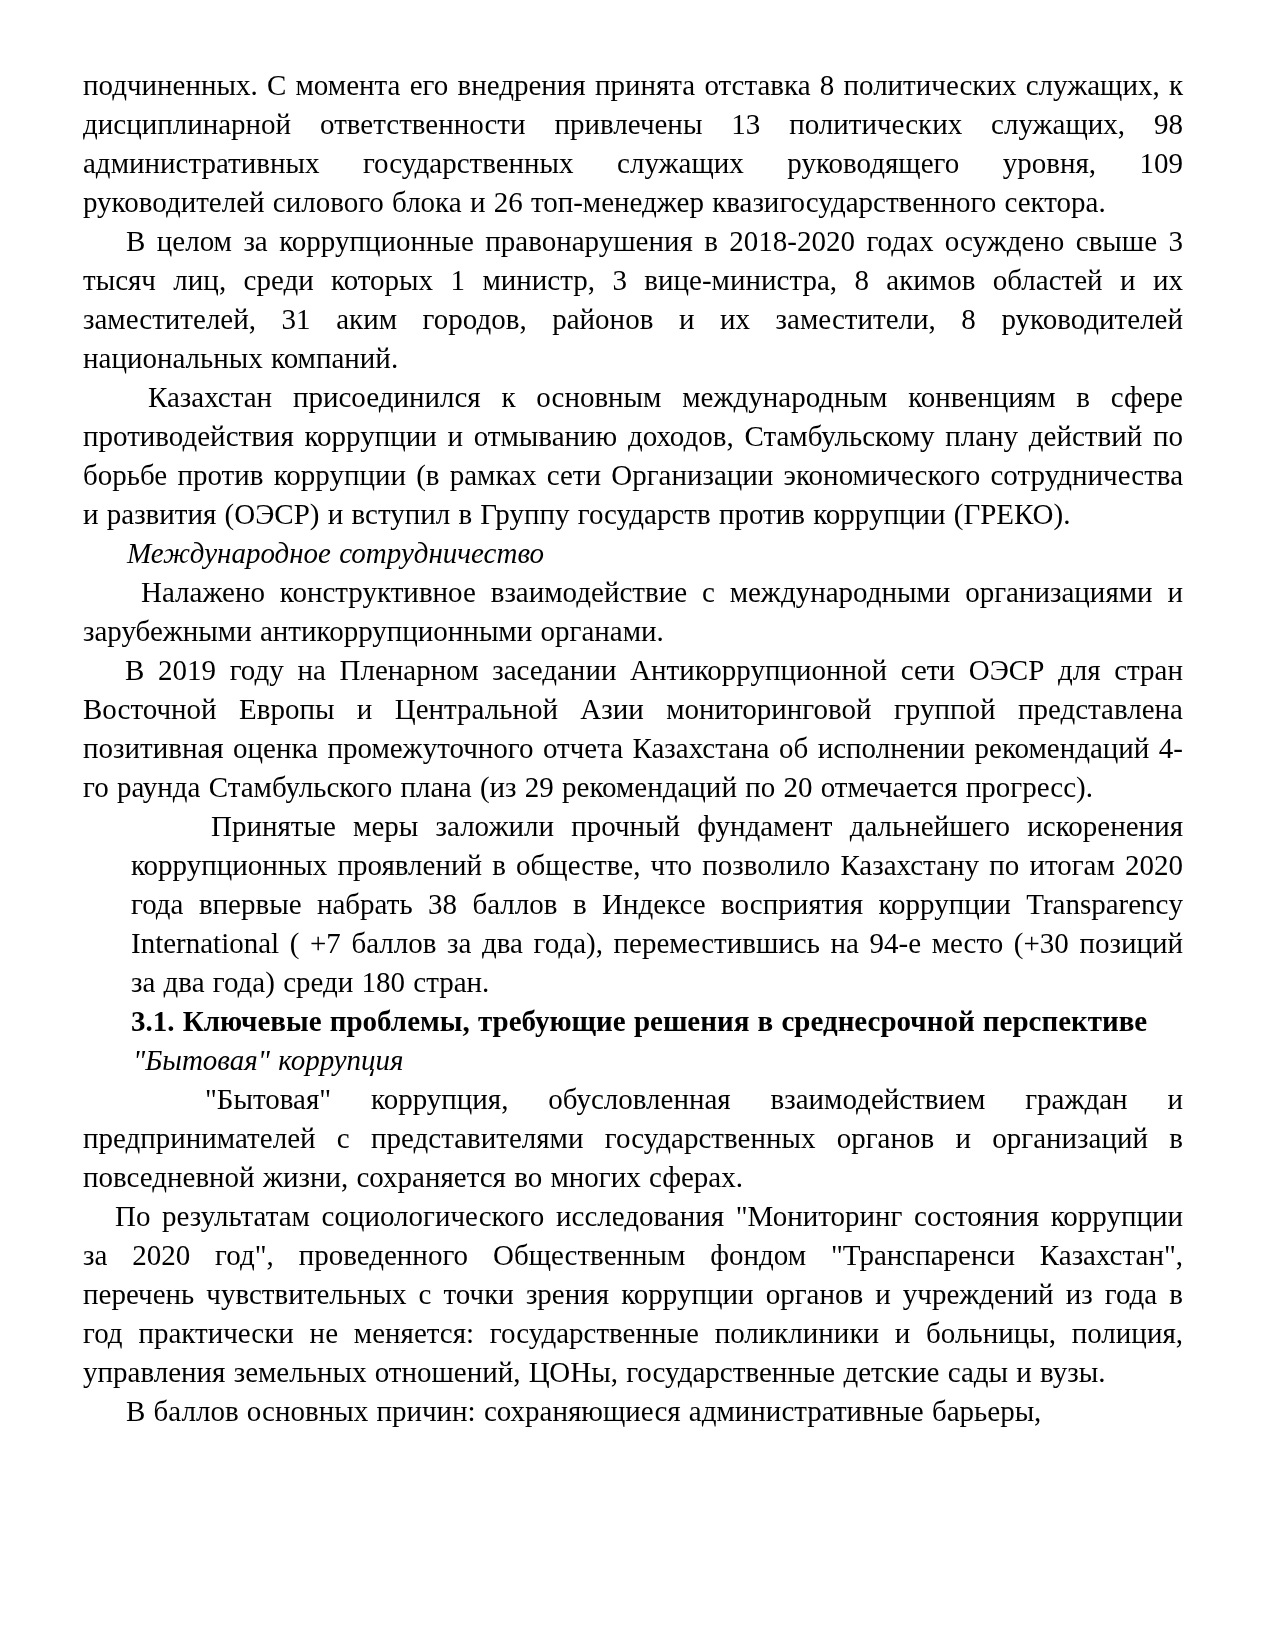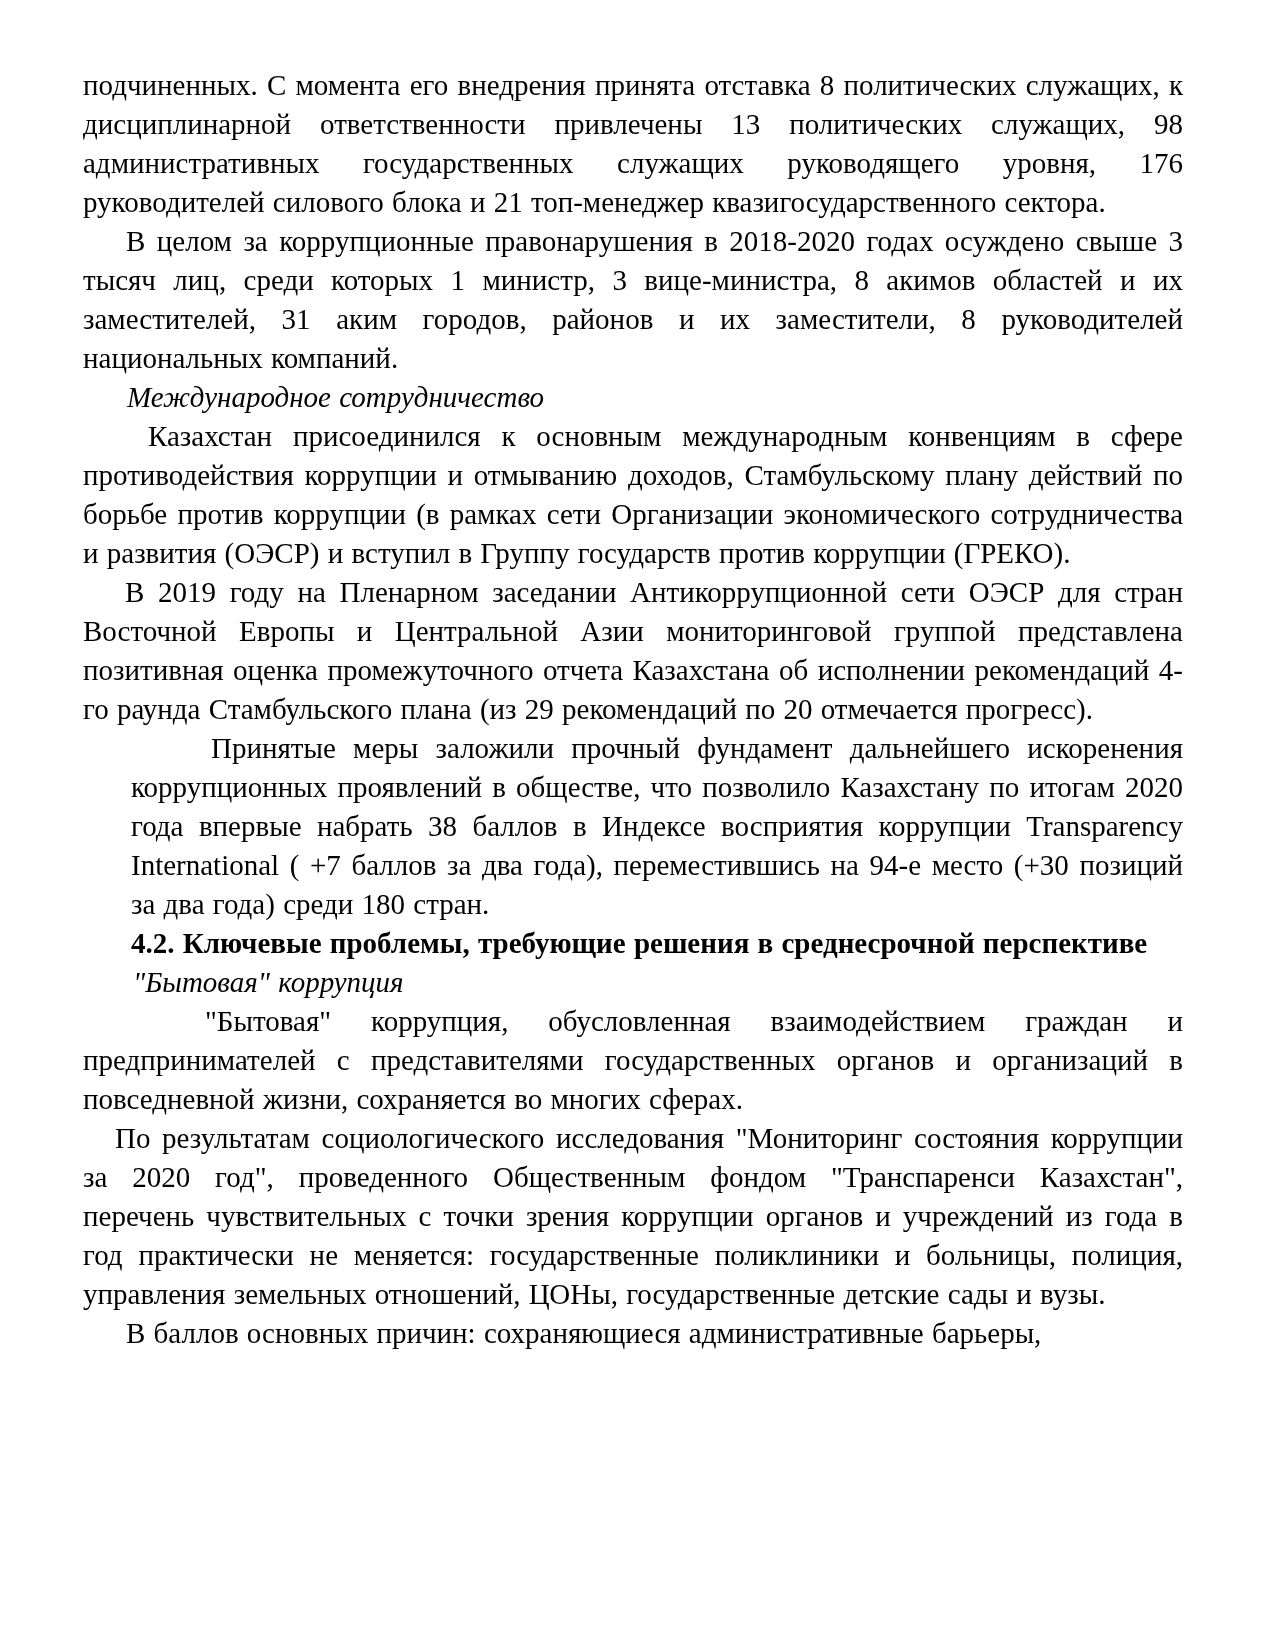--- a/index.html
+++ b/index.html
@@ -31,25 +31,26 @@
   .para.body { font-weight: normal; font-style: normal; }
   .para.bold-heading { font-weight: bold; font-style: normal; }
   .para.italic-heading { font-weight: normal; font-style: italic; }
 </style>
 </head>
 <body>
 
 <div class="page" style="background: rgb(255, 255, 255); color: rgb(0, 0, 0);">
   <div class="doc-body">
 
-  <p class="para body" style="text-indent: 0px;">подчиненных. С момента его внедрения принята отставка 8 политических служащих, к дисциплинарной ответственности привлечены 13 политических служащих, 98 административных государственных служащих руководящего уровня, 176 руководителей силового блока и 21 топ-менеджер квазигосударственного сектора.</p>
+  <p class="para body" style="text-indent: 0px;">подчиненных. С момента его внедрения принята отставка 8 политических служащих, к дисциплинарной ответственности привлечены 13 политических служащих, 98 административных государственных служащих руководящего уровня, 109 руководителей силового блока и 26 топ-менеджер квазигосударственного сектора.</p>
       <p class="para body" style="text-indent: 43px;">В целом за коррупционные правонарушения в 2018-2020 годах осуждено свыше 3 тысяч лиц, среди которых 1 министр, 3 вице-министра, 8 акимов областей и их заместителей, 31 аким городов, районов и их заместители, 8 руководителей национальных компаний.</p>
+      <p class="para body" style="text-indent: 65px;">Казахстан присоединился к основным международным конвенциям в сфере противодействия коррупции и отмыванию доходов, Стамбульскому плану действий по борьбе против коррупции (в рамках сети Организации экономического сотрудничества и развития (ОЭСР) и вступил в Группу государств против коррупции (ГРЕКО).</p>
       <p class="para italic-heading" style="text-indent: 44px;">Международное сотрудничество</p>
-      <p class="para body" style="text-indent: 65px;">Казахстан присоединился к основным международным конвенциям в сфере противодействия коррупции и отмыванию доходов, Стамбульскому плану действий по борьбе против коррупции (в рамках сети Организации экономического сотрудничества и развития (ОЭСР) и вступил в Группу государств против коррупции (ГРЕКО).</p>
+      <p class="para body" style="text-indent: 58px;">Налажено конструктивное взаимодействие с международными организациями и зарубежными антикоррупционными органами.</p>
       <p class="para body" style="text-indent: 42px;">В 2019 году на Пленарном заседании Антикоррупционной сети ОЭСР для стран Восточной Европы и Центральной Азии мониторинговой группой представлена позитивная оценка промежуточного отчета Казахстана об исполнении рекомендаций 4-го раунда Стамбульского плана (из 29 рекомендаций по 20 отмечается прогресс).</p>
       <p class="para body" style="text-indent: 80px; margin-left: 48px;">Принятые меры заложили прочный фундамент дальнейшего искоренения коррупционных проявлений в обществе, что позволило Казахстану по итогам 2020 года впервые набрать 38 баллов в Индексе восприятия коррупции Transparency International ( +7 баллов за два года), переместившись на 94-е место (+30 позиций за два года) среди 180 стран.</p>
-      <p class="para bold-heading" style="text-indent: 48px;">4.2. Ключевые проблемы, требующие решения в среднесрочной перспективе</p>
+      <p class="para bold-heading" style="text-indent: 48px;">3.1. Ключевые проблемы, требующие решения в среднесрочной перспективе</p>
       <p class="para italic-heading" style="text-indent: 50px;">"Бытовая" коррупция</p>
       <p class="para body" style="text-indent: 122px;">"Бытовая" коррупция, обусловленная взаимодействием граждан и предпринимателей с представителями государственных органов и организаций в повседневной жизни, сохраняется во многих сферах.</p>
       <p class="para body" style="text-indent: 32px;">По результатам социологического исследования "Мониторинг состояния коррупции за 2020 год", проведенного Общественным фондом "Транспаренси Казахстан", перечень чувствительных с точки зрения коррупции органов и учреждений из года в год практически не меняется: государственные поликлиники и больницы, полиция, управления земельных отношений, ЦОНы, государственные детские сады и вузы.</p>
       <p class="para body" style="text-indent: 43px;">В баллов основных причин: сохраняющиеся административные барьеры,</p>
     </div>
 </div>
 
 </body></html>

